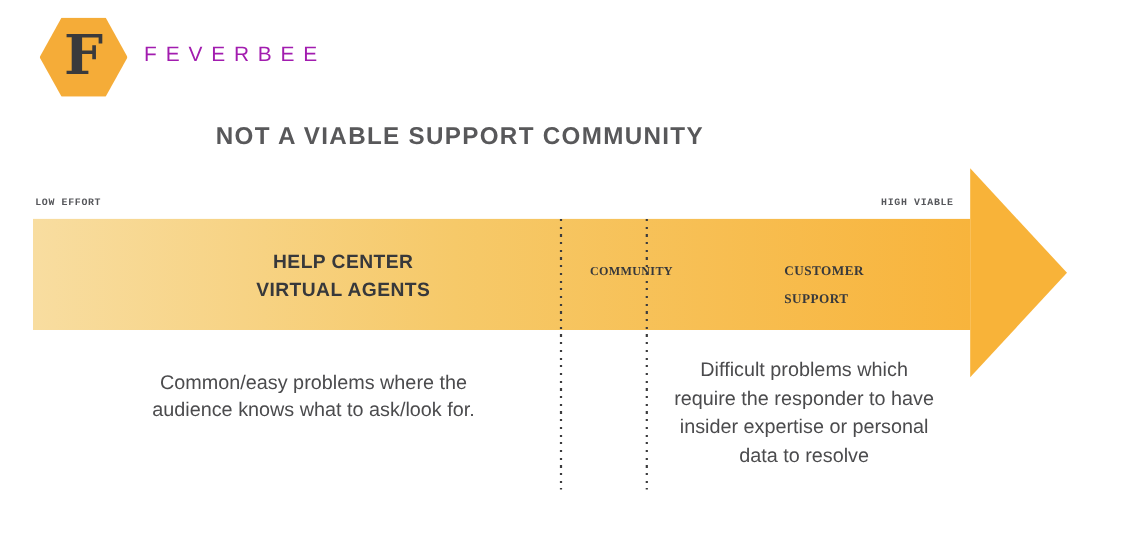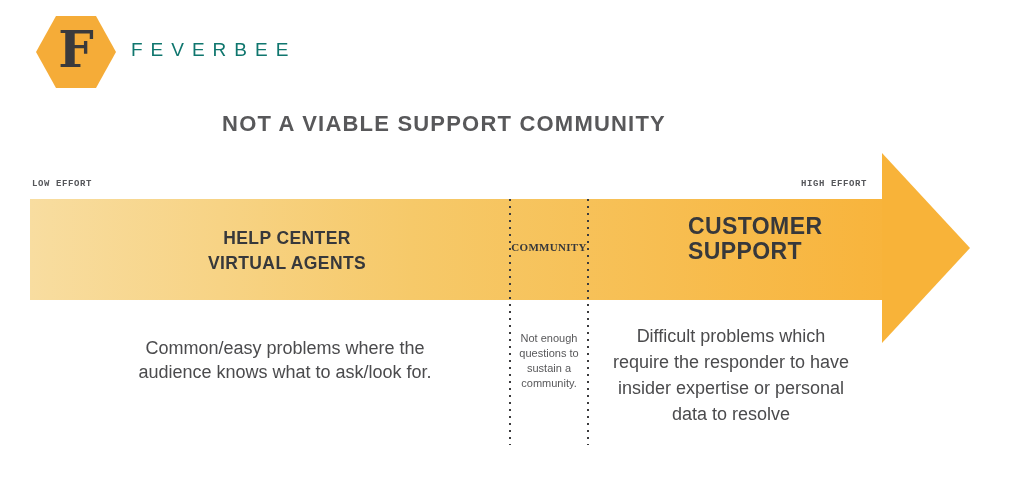--- a/index.html
+++ b/index.html
@@ -29,28 +29,28 @@
     line-height: 1;
     color: #3A3A3C;
     transform: translateY(-2px);
   }
   .brand {
     position: absolute;
     left: 131px; top: 39px;
     font-size: 19px;
     font-weight: 500;
     letter-spacing: 8px;
-    color: #0f766e;
+    color: #a21caf;
     white-space: nowrap;
   }
 
   
   .title {
     position: absolute;
-    left: 444px; top: 111px;
+    left: 418px; top: 111px;
     transform: translateX(-50%);
     font-size: 22px;
     font-weight: 700;
     letter-spacing: 1.2px;
     color: #58585A;
     white-space: nowrap;
   }
 
   
   .effort {
@@ -91,42 +91,44 @@
   }
   .dotted.d1 { left: 509px; }
   .dotted.d2 { left: 587px; }
 
   
   .zone-label {
     position: absolute;
     color: #37383B;
     font-weight: 700;
     white-space: pre-line;
+    margin-left: 25px;
   }
   .zone-label.help {
     left: 287px; top: 226px;
     transform: translateX(-50%);
     text-align: center;
     font-size: 17.5px;
     line-height: 25px;
     letter-spacing: 0.4px;
   }
   .zone-label.comm {
     left: 549px; top: 241px;
     transform: translateX(-50%);
     font-size: 11px;
     letter-spacing: 0.3px;
     font-family: Liberation Serif, serif;
   }
   .zone-label.cust {
-    left: 688px; top: 214px;
+    left: 688px; top: 234px;
     text-align: left;
-    font-size: 23px;
+    font-size: 12px;
     line-height: 25px;
     letter-spacing: 0.4px;
+    font-family: Liberation Serif, serif;
   }
 
   
   .desc {
     position: absolute;
     color: #4B4B4D;
     white-space: pre-line;
     text-align: center;
   }
   .desc.help {
@@ -155,38 +157,34 @@
 <div class="canvas">
 
   <div class="hex">
     <span class="monogram">F</span>
   </div>
   <span class="brand">FEVERBEE</span>
 
   <h1 class="title">NOT A VIABLE SUPPORT COMMUNITY</h1>
 
   <span class="effort low">LOW EFFORT</span>
-  <span class="effort high">HIGH EFFORT</span>
+  <span class="effort high">HIGH VIABLE</span>
 
   <div class="band"></div>
   <div class="arrowhead"></div>
 
   <div class="dotted d1"></div>
   <div class="dotted d2"></div>
 
   <div class="zone-label help">HELP CENTER
 VIRTUAL AGENTS</div>
   <div class="zone-label comm">COMMUNITY</div>
   <div class="zone-label cust">CUSTOMER
 SUPPORT</div>
 
   <p class="desc help">Common/easy problems where the
 audience knows what to ask/look for.</p>
-  <p class="desc comm">Not enough
-questions to
-sustain a
-community.</p>
   <p class="desc cust">Difficult problems which
 require the responder to have
 insider expertise or personal
 data to resolve</p>
 
 </div>
 
 </body></html>

